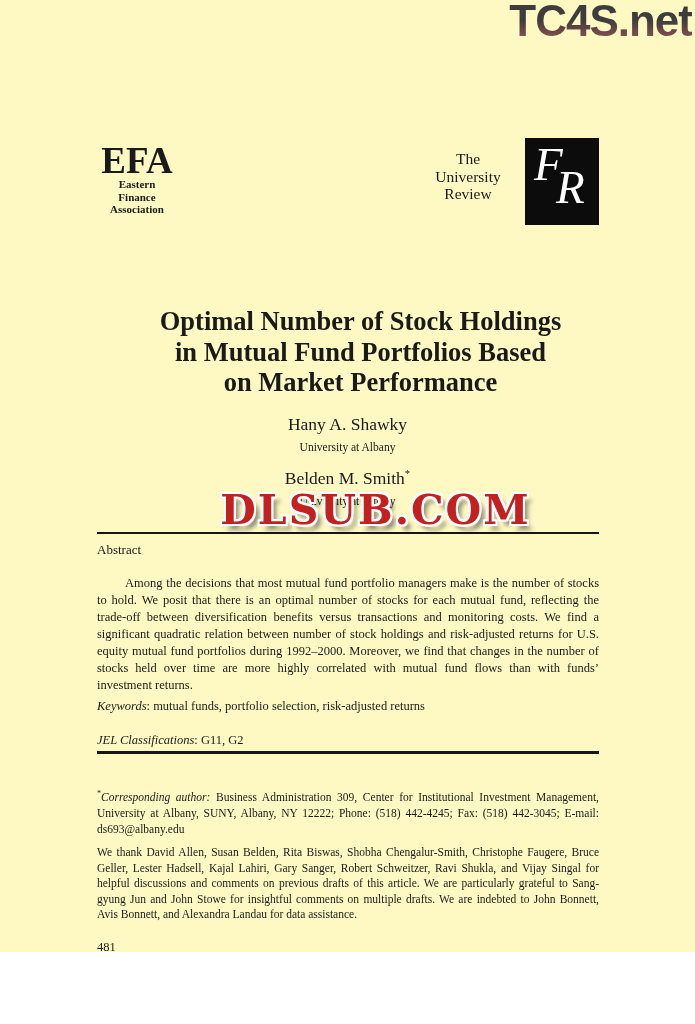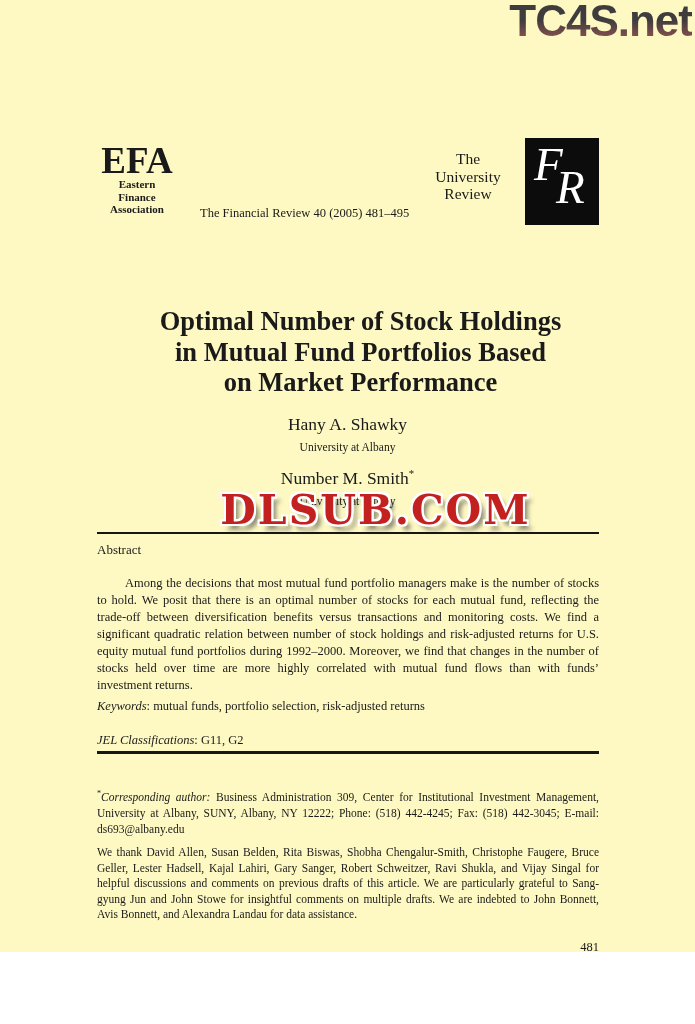--- a/index.html
+++ b/index.html
@@ -77,37 +77,36 @@
   .rule2 { position:absolute; left:97px; top:751px; width:502px; height:2.5px; background:#161616; }
   .footnote {
     position:absolute; left:97px; top:786px; width:502px;
     font-size:11.5px; line-height:16px; text-align:justify;
   }
   .footnote sup { font-size:70%; }
   .ack {
     position:absolute; left:97px; top:845px; width:502px;
     font-size:11.5px; line-height:15.5px; text-align:justify;
   }
-  .page-num { position:absolute; top:940px; left:97px; width:502px; text-align:right; font-size:12.5px; }
+  .page-num { position:absolute; top:940px; left:97px; width:502px; text-align:left; font-size:12.5px; }
 </style>
 </head>
 <body>
 
 <div class="page">
 
   <div class="wm-top">TC4S.net</div>
 
   <div class="efa">
     <div class="efa-acronym">EFA</div>
     <div class="efa-line">Eastern</div>
     <div class="efa-line">Finance</div>
     <div class="efa-line">Association</div>
   </div>
 
-  <div class="citation">The Financial Review 40 (2005) 481–495</div>
 
   <div class="journal-name">
     <div>The</div>
     <div>University</div>
     <div>Review</div>
   </div>
 
   <div class="fr-box">
     <span class="fr-letter fr-f">F</span>
     <span class="fr-letter fr-r">R</span>
@@ -115,21 +114,21 @@
 
   <div class="title">
     <div>Optimal Number of Stock Holdings</div>
     <div>in Mutual Fund Portfolios Based</div>
     <div>on Market Performance</div>
   </div>
 
   <div class="authors">
     <div class="author-name"><span>Hany A. Shawky</span><sup></sup></div>
     <div class="author-affil">University at Albany</div>
-    <div class="author-name"><span>Number M. Smith</span><sup>*</sup></div>
+    <div class="author-name"><span>Belden M. Smith</span><sup>*</sup></div>
     <div class="author-affil">University at Albany</div>
   </div>
 
   <div class="wm-mid">DLSUB.COM</div>
 
   <div class="rule1"></div>
   <div class="abstract-head">Abstract</div>
   <div class="abstract-text">Among the decisions that most mutual fund portfolio managers make is the number of stocks to hold. We posit that there is an optimal number of stocks for each mutual fund, reflecting the trade-off between diversification benefits versus transactions and monitoring costs. We find a significant quadratic relation between number of stock holdings and risk-adjusted returns for U.S. equity mutual fund portfolios during 1992–2000. Moreover, we find that changes in the number of stocks held over time are more highly correlated with mutual fund flows than with funds’ investment returns.</div>
 
   <div class="kw-line keywords"><span class="ital">Keywords</span><span>: mutual funds, portfolio selection, risk-adjusted returns</span></div>

